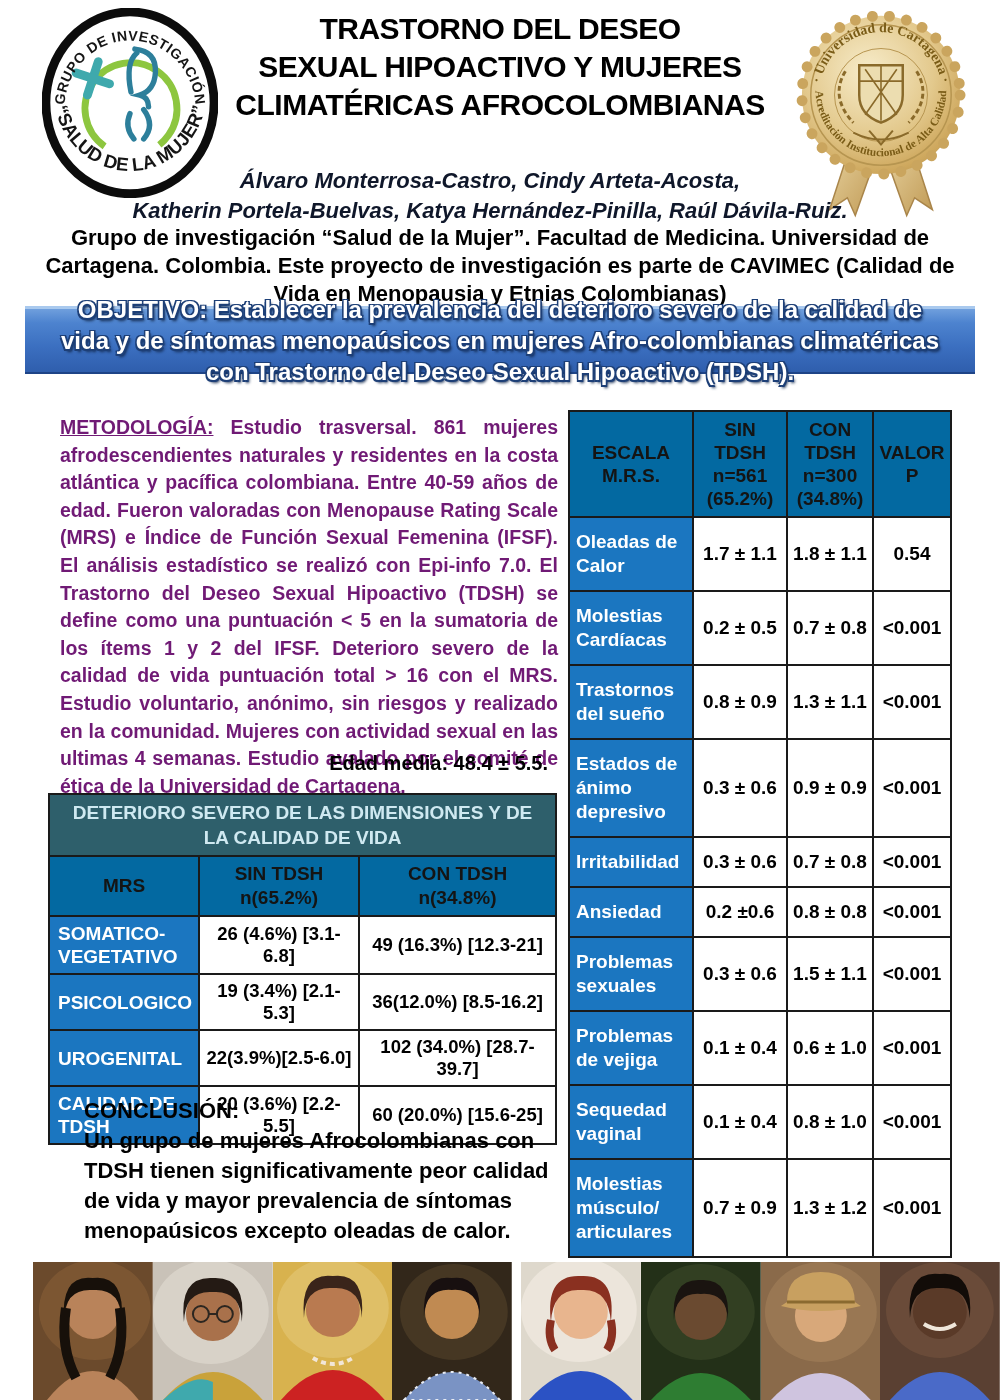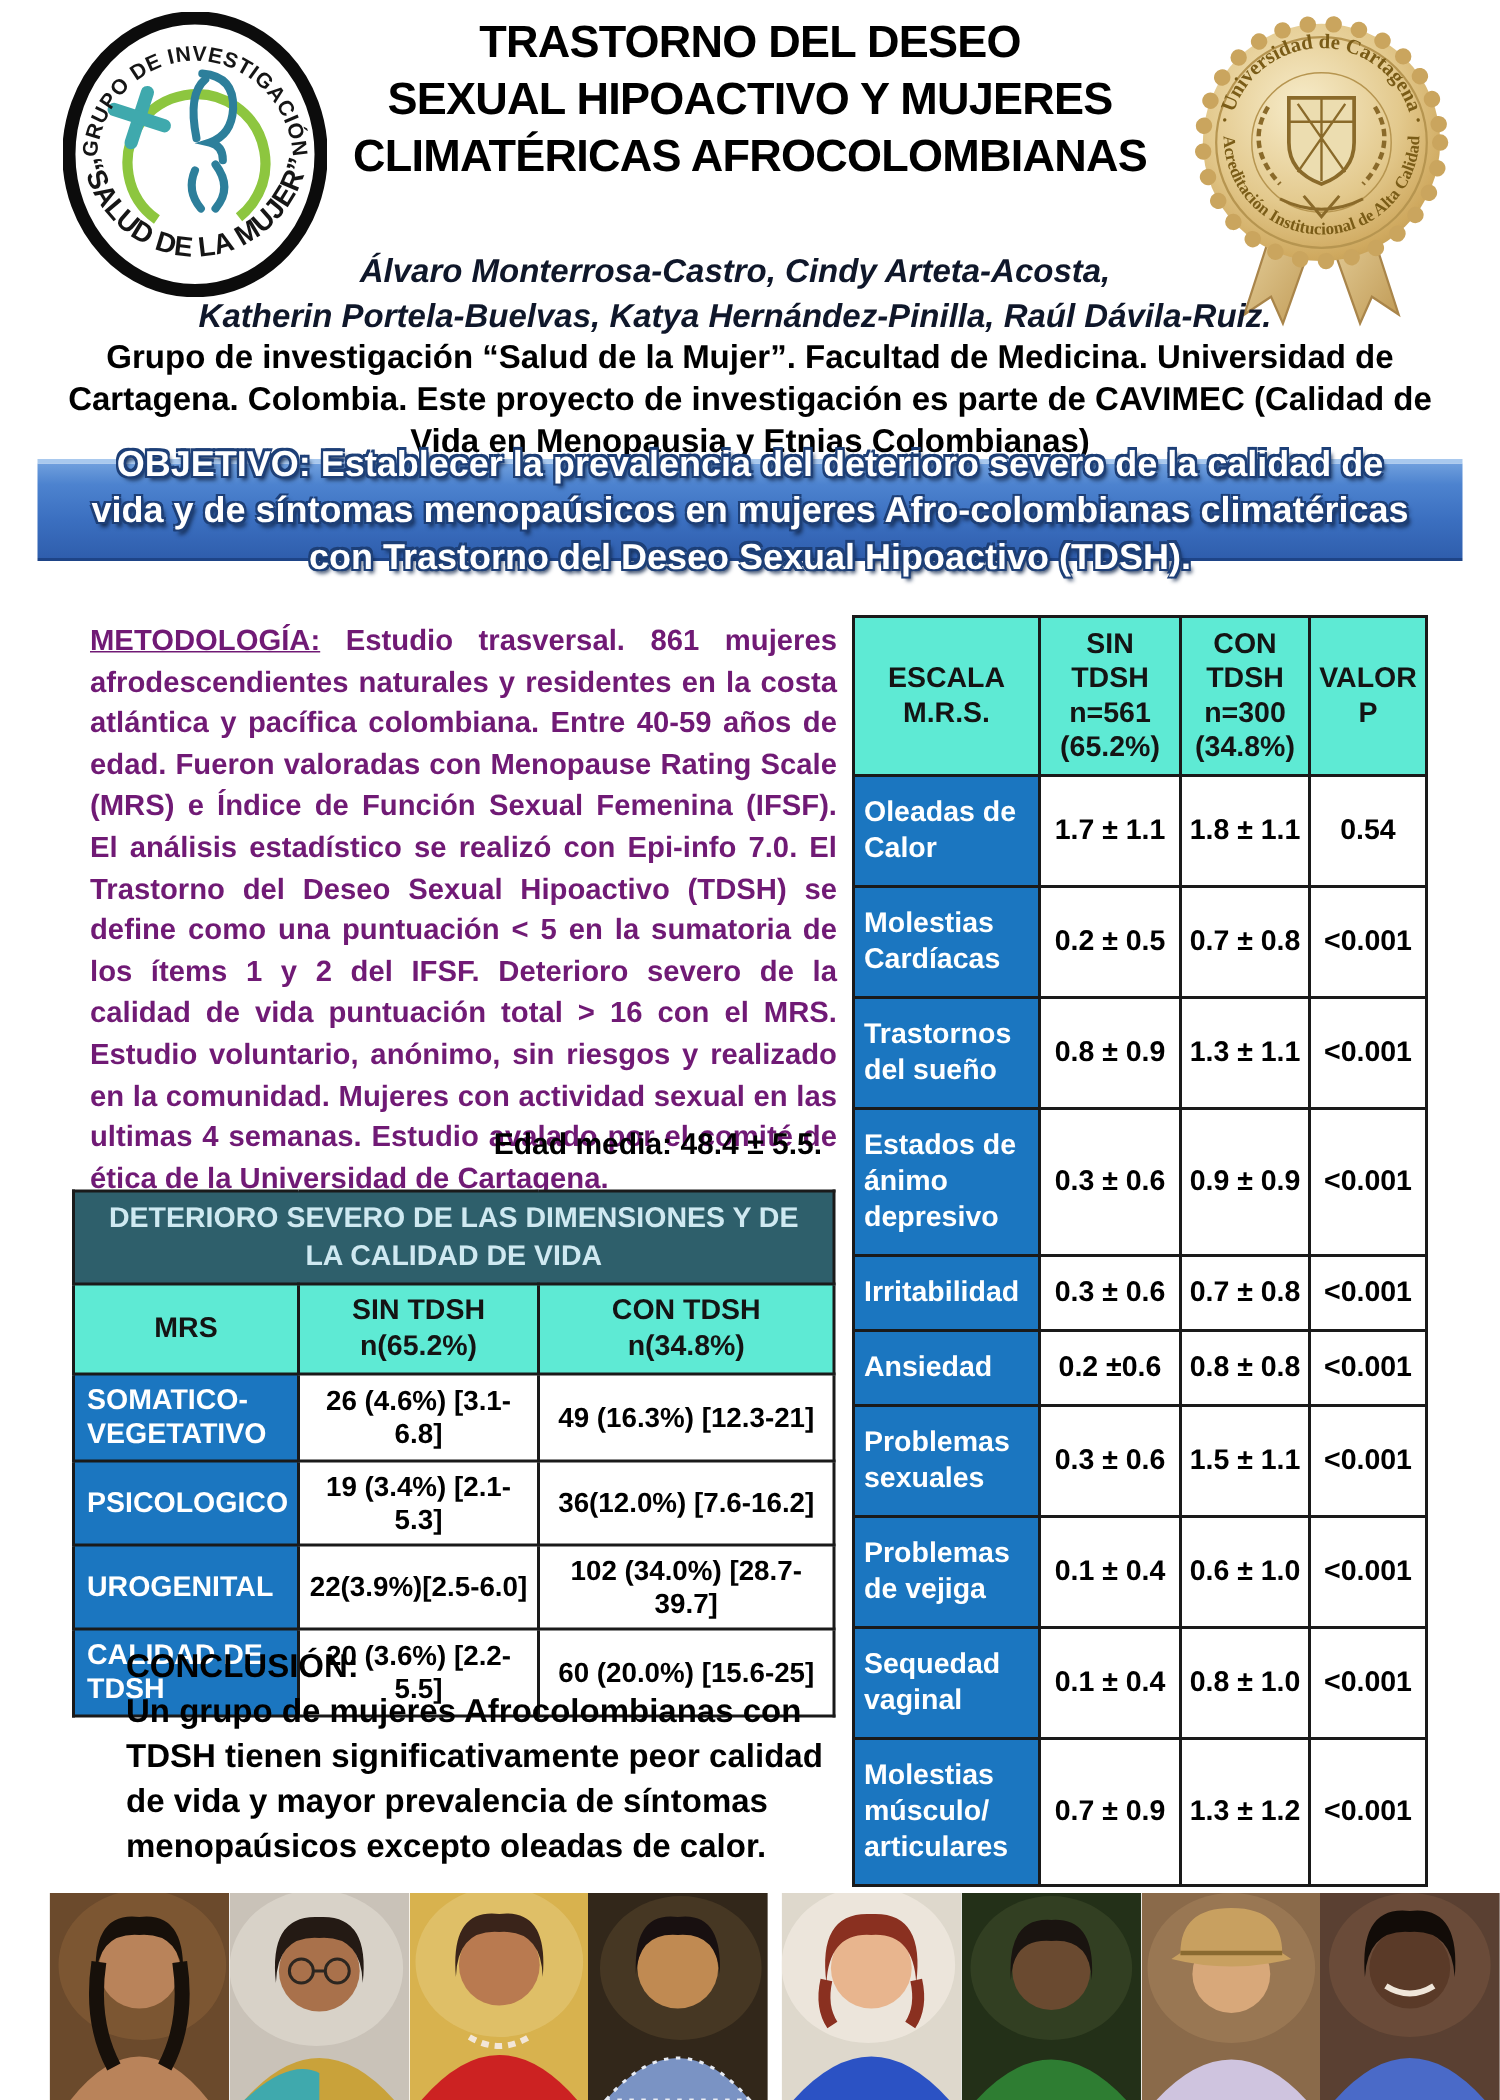--- a/index.html
+++ b/index.html
@@ -33,21 +33,21 @@
   .edad-media { position:absolute; left:60px; top:752px; width:488px; text-align:right;
                 font-weight:bold; font-size:20px; color:#000; }
 
   table { border-collapse:collapse; }
   td, th { border:2px solid #1a1a1a; font-weight:bold; vertical-align:middle; }
 
   .left-table { position:absolute; left:48px; top:793px; width:507px; }
   .left-table table { width:507px; table-layout:fixed; }
   .lt-title { background:#2e5f6b; color:#cfe9f1; text-align:center; font-size:19px;
               line-height:25px; padding:5px 8px; }
-  .yellow-h { background:#5eead4; color:#141414; text-align:center; font-size:19px;
+  .yellow-h { background:#0369a1; color:#141414; text-align:center; font-size:19px;
               line-height:24px; padding:5px 4px; white-space:pre-line; }
   .blue-cell { background:#1b76c0; color:#fff; text-align:left; font-size:19px;
                line-height:23px; padding:5px 8px; }
   .data-cell { background:#fff; color:#000; text-align:center; font-size:18.5px;
                line-height:22px; padding:5px 2px; }
 
   
   .conclusion { position:absolute; left:84px; top:1096px; width:478px; color:#000; }
   .conclusion-label { font-weight:bold; font-size:22px; line-height:30px; }
   .conclusion-text { font-weight:bold; font-size:22px; line-height:30px; }
@@ -176,21 +176,21 @@
 n(34.8%)</th>
       </tr>
       <tr>
         <td class="blue-cell">SOMATICO-VEGETATIVO</td>
         <td class="data-cell">26 (4.6%) [3.1-6.8]</td>
         <td class="data-cell">49 (16.3%) [12.3-21]</td>
       </tr>
       <tr>
         <td class="blue-cell">PSICOLOGICO</td>
         <td class="data-cell">19 (3.4%) [2.1-5.3]</td>
-        <td class="data-cell">36(12.0%) [7.6-16.2]</td>
+        <td class="data-cell">36(12.0%) [8.5-16.2]</td>
       </tr>
       <tr>
         <td class="blue-cell">UROGENITAL</td>
         <td class="data-cell">22(3.9%)[2.5-6.0]</td>
         <td class="data-cell">102 (34.0%) [28.7-39.7]</td>
       </tr>
       <tr>
         <td class="blue-cell">CALIDAD DE TDSH</td>
         <td class="data-cell">20 (3.6%) [2.2-5.5]</td>
         <td class="data-cell">60 (20.0%) [15.6-25]</td>

